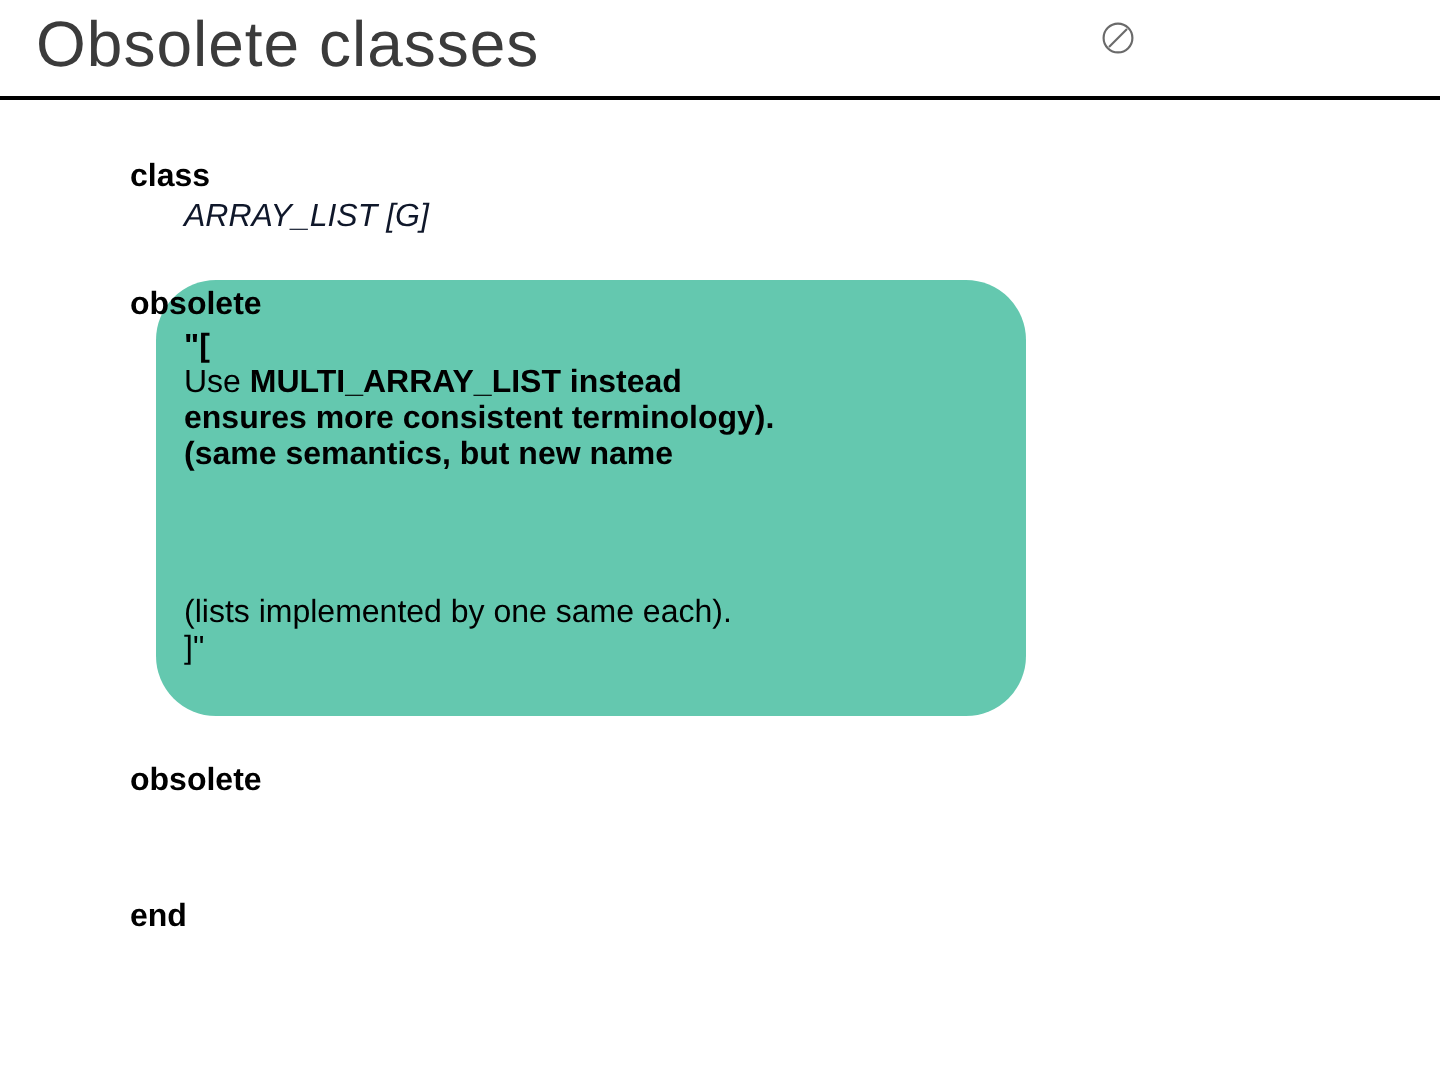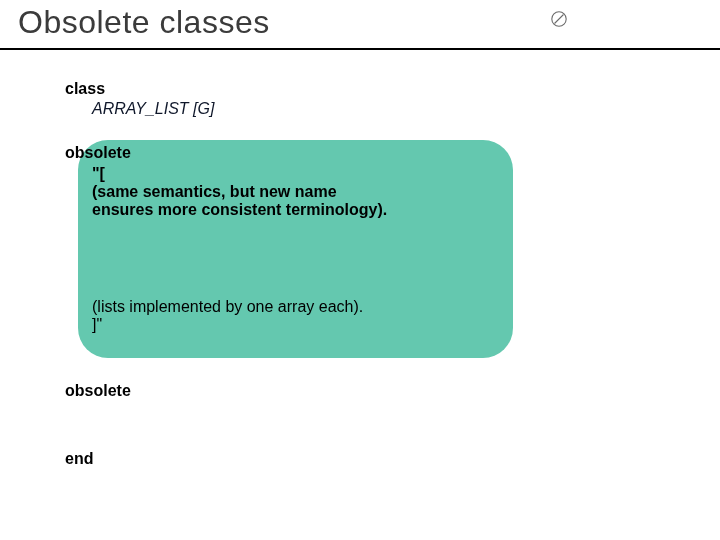--- a/index.html
+++ b/index.html
@@ -138,25 +138,28 @@
   </div>
   <div class="row-class-name">
     <span class="cls">ARRAY_LIST</span><span class="cls"> [</span><span class="cls">G</span><span class="cls">]</span>
   </div>
 
   <div class="row-obs">
     <span class="kw">obsolete</span>
   </div>
   <div class="obs-body">
     <div>"[</div>
+    <div>
+      <span class="nobold">Use </span><span>MULTI_ARRAY_LIST</span><span> instead</span>
+    </div>
+    <div>ensures more consistent terminology).</div>
     <div>(same semantics, but new name</div>
-    <div>ensures more consistent terminology).</div>
   </div>
   <div class="obs-caution">
-    <div>(lists implemented by one array each).</div>
+    <div>(lists implemented by one same each).</div>
     <div>]"</div>
   </div>
 
   <div class="row-inherit">
     <span class="kw">obsolete</span>
   </div>
 
   <div class="row-end">
     <span class="kw">end</span>
   </div>

